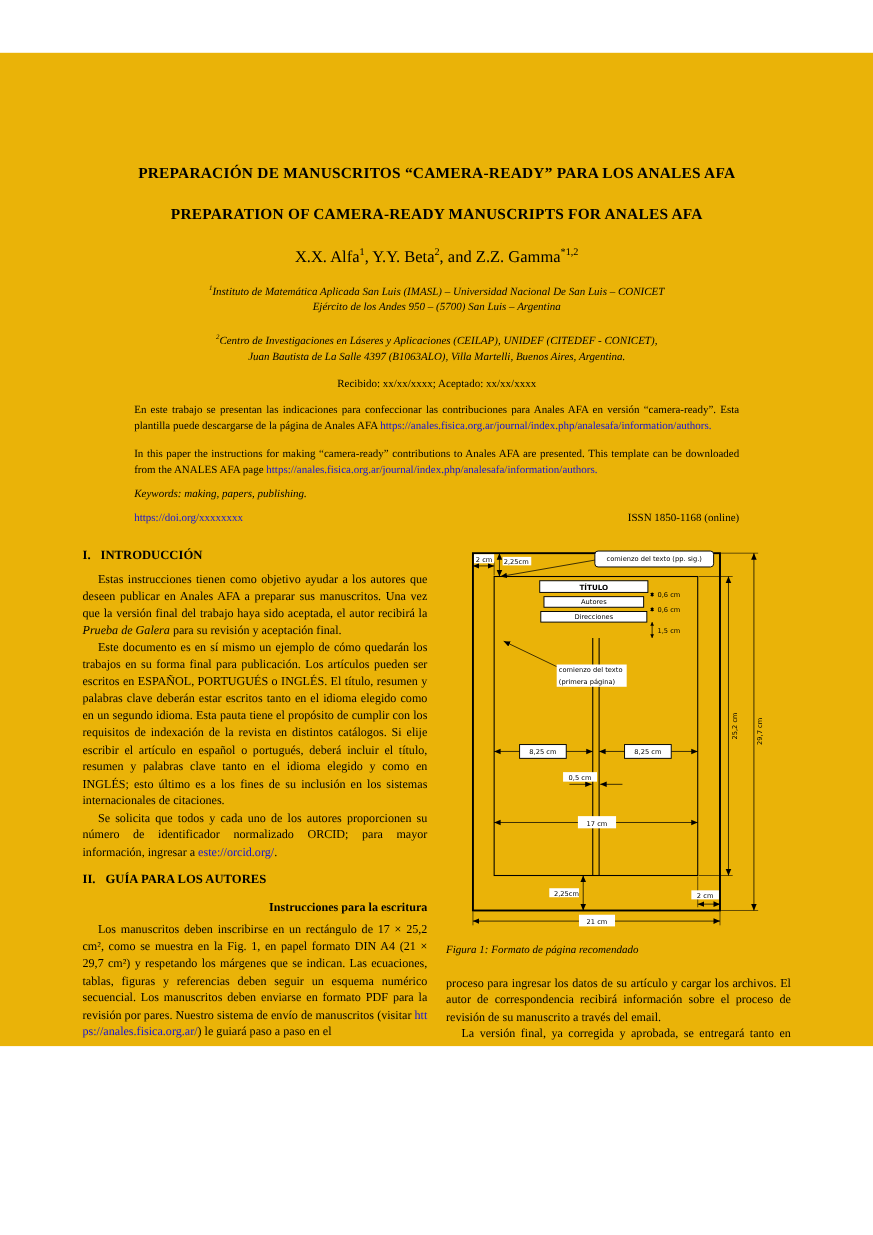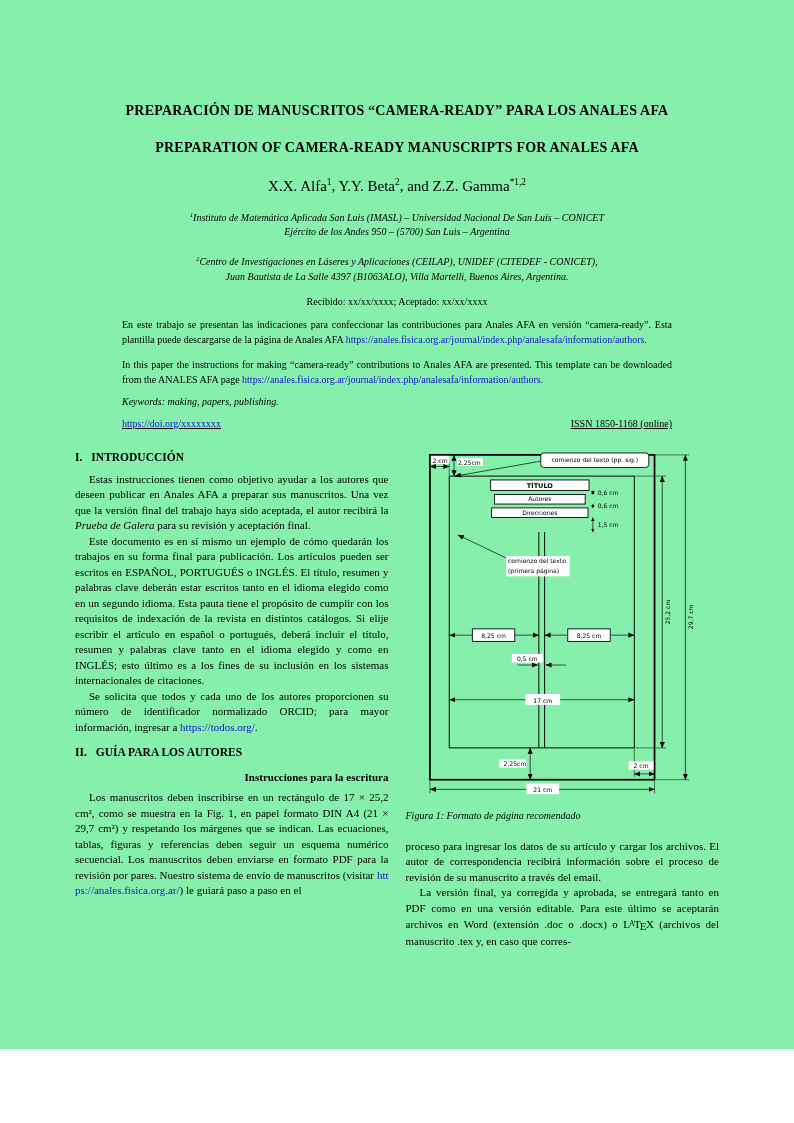--- a/index.html
+++ b/index.html
@@ -1,32 +1,32 @@
 <!DOCTYPE html>
 <html lang="es" style="--link: #1414d4;"><head>
 <meta charset="utf-8">
 <style>
   :root { --link:#1414d4; }
   * { box-sizing:border-box; }
   html,body { margin:0; padding:0; }
   body { width:794px; height:1123px; background:#ffffff; color:#000;
          font-family:"Liberation Serif","DejaVu Serif",serif; }
-  .page { position:relative; width:794px; height:1049px; overflow:hidden; background:#86efac; }
+  .page { position:relative; width:794px; height:903px; overflow:hidden; background:#eab308;margin-top:48px; }
 
   .head { text-align:center; padding-top:103px; margin:0 70px; }
   .title { font-size:14px; font-weight:bold; margin:0 0 21px; letter-spacing:.2px; }
   .authors { font-size:15px; font-weight:normal; margin:12px 0 0; }
   sup { font-size:.62em; }
   .affil { font-size:10px; font-style:italic; line-height:14px; margin-top:13px; }
   .received { font-size:10px; margin-top:12px; }
 
   .abstract-block { margin:10px 122px 0; }
   .abstract { font-size:10px; line-height:15.6px; text-align:justify; margin:9px 0 0; }
   .keywords { font-size:10px; font-style:italic; margin:8px 0 0; text-align:left; }
-  .doi-row { display:flex; justify-content:space-between; font-size:10px; margin-top:11px;text-decoration:underline; }
+  .doi-row { display:flex; justify-content:space-between; font-size:10px; margin-top:11px; }
   .link { color:var(--link); text-decoration:none; word-break:break-all; }
 
   .columns { display:flex; gap:17px; margin:21px 75px 0; }
   .col { width:315px; font-size:11px; line-height:15.5px; text-align:justify; }
   .col p { margin:0; text-indent:14px; hyphens:auto; }
   .col p.noindent { text-indent:0; }
   h2.section { font-size:11.5px; margin:0 0 6px; text-align:left; }
   h2.section.later { margin-top:10px; }
   .secnum { margin-right:9px; }
   h3.subsection { font-size:11px; margin:9px 0 5px; text-align:right; }
@@ -94,21 +94,21 @@
 
   <div class="columns">
 
     <div class="col">
       <h2 class="section"><span class="secnum">I.</span><span>INTRODUCCIÓN</span></h2>
 
       <p><span>Estas instrucciones tienen como objetivo ayudar a los autores que deseen publicar en Anales AFA a preparar sus manuscritos. Una vez que la versión final del trabajo haya sido aceptada, el autor recibirá la </span><i>Prueba de Galera</i><span> para su revisión y aceptación final.</span></p>
 
       <p>Este documento es en sí mismo un ejemplo de cómo quedarán los trabajos en su forma final para publicación. Los artículos pueden ser escritos en ESPAÑOL, PORTUGUÉS o INGLÉS. El título, resumen y palabras clave deberán estar escritos tanto en el idioma elegido como en un segundo idioma. Esta pauta tiene el propósito de cumplir con los requisitos de indexación de la revista en distintos catálogos. Si elije escribir el artículo en español o portugués, deberá incluir el título, resumen y palabras clave tanto en el idioma elegido y como en INGLÉS; esto último es a los fines de su inclusión en los sistemas internacionales de citaciones.</p>
 
-      <p><span>Se solicita que todos y cada uno de los autores proporcionen su número de identificador normalizado ORCID; para mayor información, ingresar a </span><a class="link">https://todos.org/</a><span>.</span></p>
+      <p><span>Se solicita que todos y cada uno de los autores proporcionen su número de identificador normalizado ORCID; para mayor información, ingresar a </span><a class="link">este://orcid.org/</a><span>.</span></p>
 
       <h2 class="section later"><span class="secnum">II.</span><span>GUÍA PARA LOS AUTORES</span></h2>
 
       <h3 class="subsection">Instrucciones para la escritura</h3>
 
       <p><span>Los manuscritos deben inscribirse en un rectángulo de 17 × 25,2 cm², como se muestra en la Fig. 1, en papel formato DIN A4 (21 × 29,7 cm²) y respetando los márgenes que se indican. Las ecuaciones, tablas, figuras y referencias deben seguir un esquema numérico secuencial. Los manuscritos deben enviarse en formato PDF para la revisión por pares. Nuestro sistema de envío de manuscritos (visitar </span><a class="link">https://anales.fisica.org.ar/</a><span>) le guiará paso a paso en el</span></p>
     </div>
 
     <div class="col rightcol">
 

